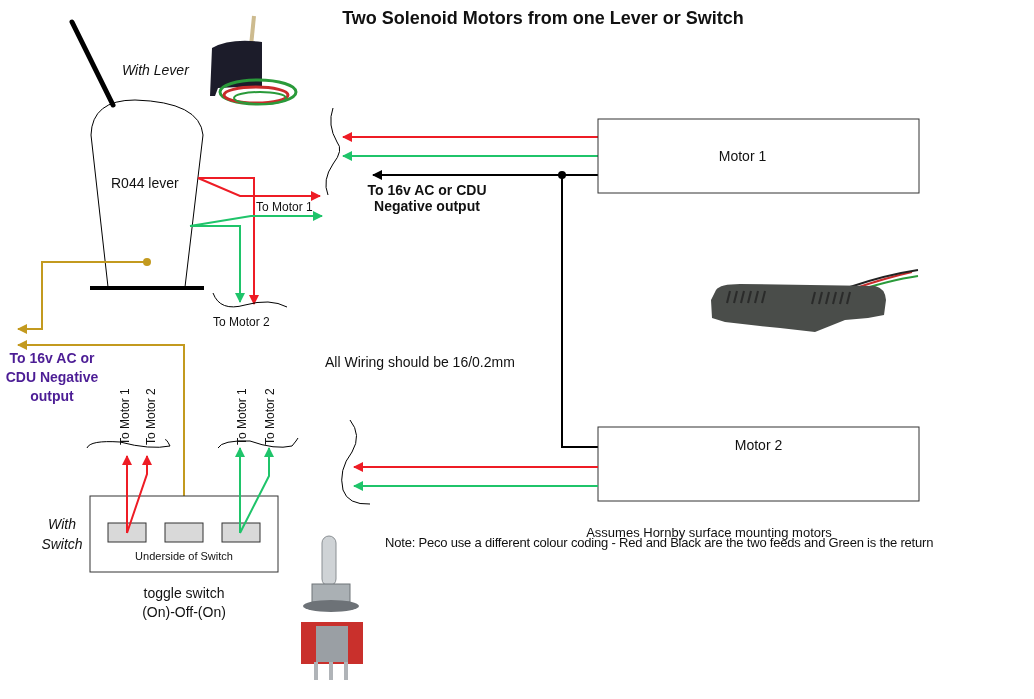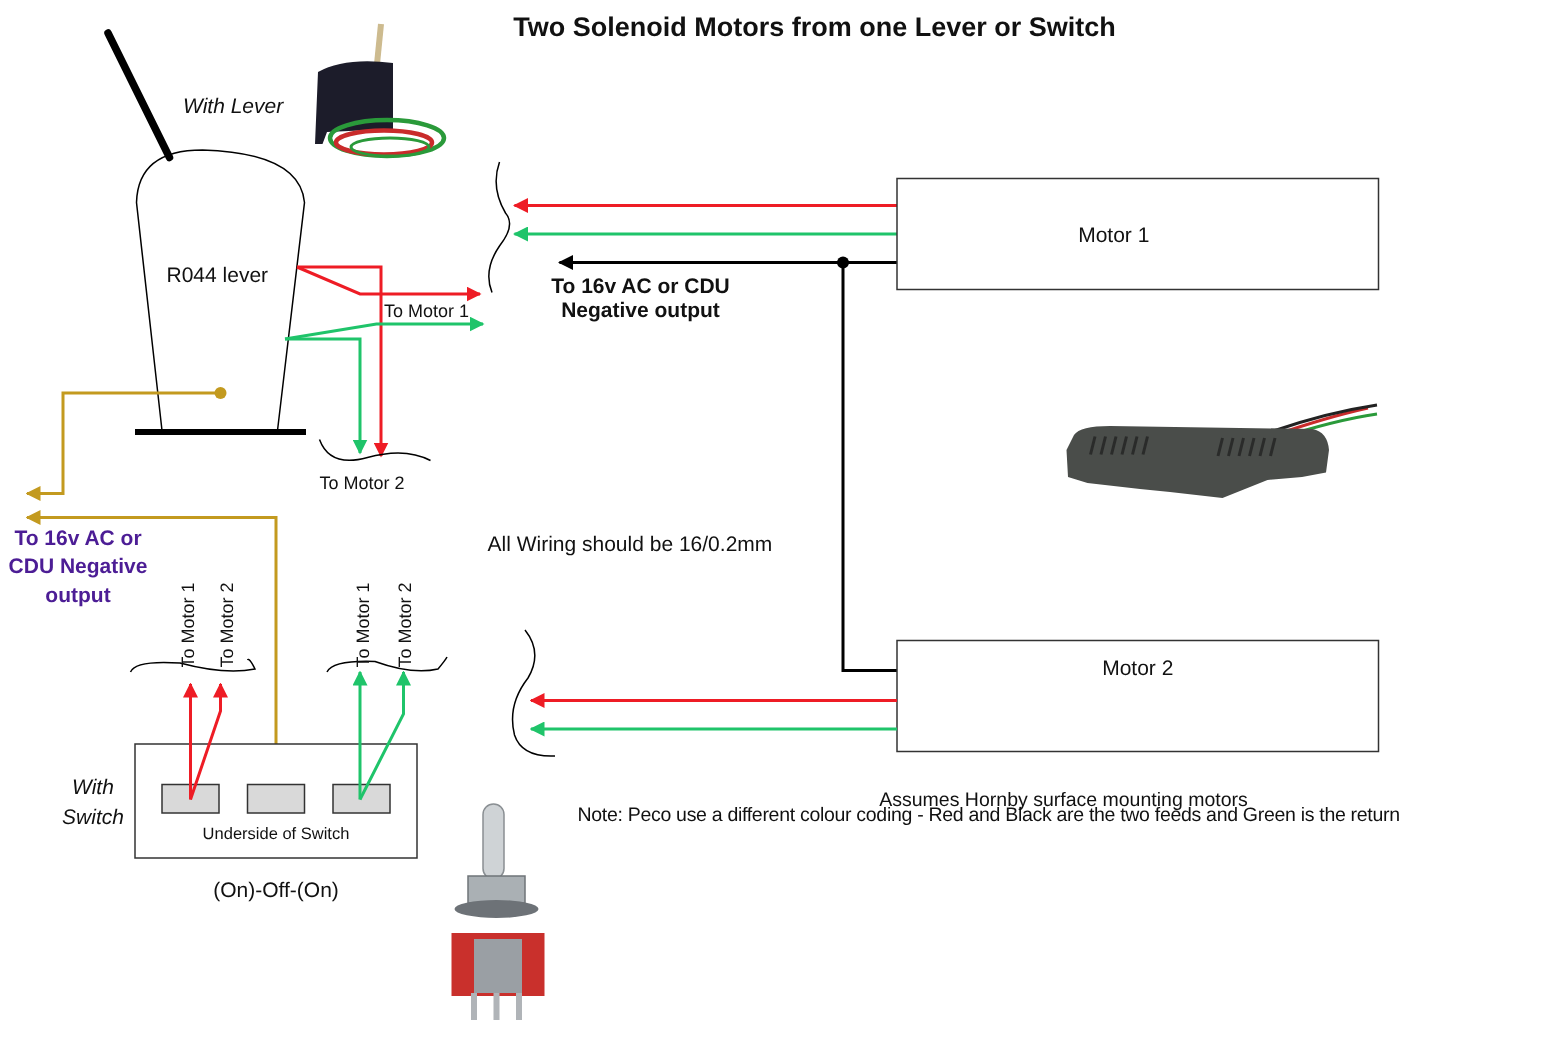--- a/index.html
+++ b/index.html
@@ -156,17 +156,18 @@
 <div class="t vert" style="left:235px; top:445px;">To Motor 1</div>
 <div class="t vert" style="left:263px; top:445px;">To Motor 2</div>
 
 <div class="t ital center" style="left:38px; top:514px; width:48px; line-height:20px;">
   <div>With</div>
   <div>Switch</div>
 </div>
 <div class="t center" style="left:90px; top:550px; width:188px; font-size:11px;">Underside of Switch</div>
 
 <div class="t md center" style="left:56px; top:584px; width:256px; line-height:19px;">
+  <div>toggle switch</div>
   <div>(On)-Off-(On)</div>
 </div>
 
 <div class="t md center" style="left:384px; top:515px; width:650px; font-size:13px;margin-top:10px;">Assumes Hornby surface mounting motors</div>
 <div class="t md" style="left:385px; top:535px; font-size:13px; letter-spacing:-0.2px;">Note: Peco use a different colour coding -  Red and Black are the two feeds and Green is the return</div>
 
 </body></html>

